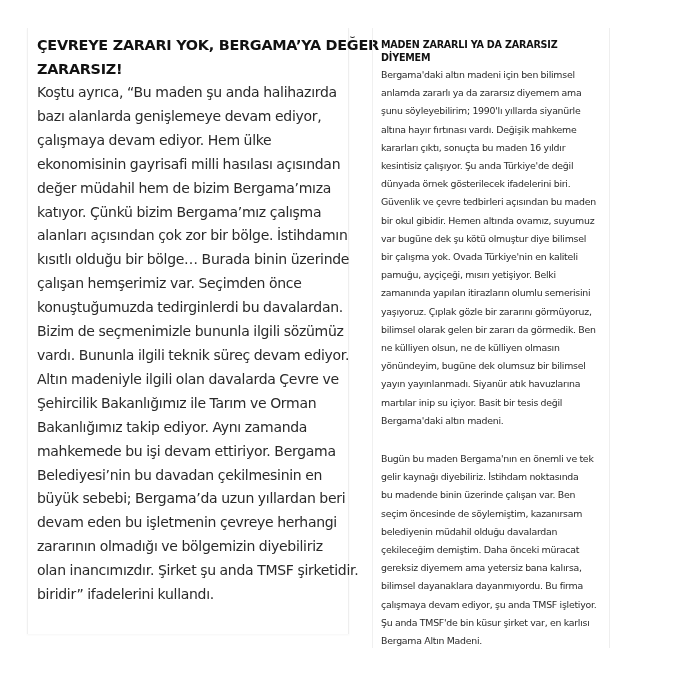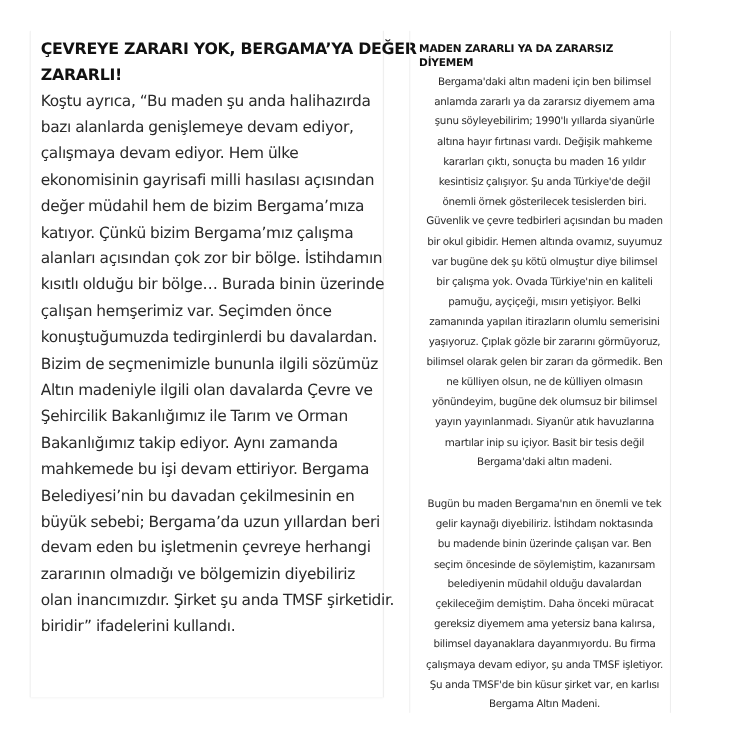--- a/index.html
+++ b/index.html
@@ -25,45 +25,45 @@
       border-left: 1px solid #f0f0f0; border-right: 1px solid #eeeeee;
       box-sizing: border-box; padding: 10px 0 0 8px;
     }
     .col-right h3 {
       margin: 0 0 2px 0; font-size: 9.6px; font-weight: bold; line-height: 13px; color: #111111;
       letter-spacing: -0.2px;
     }
     .col-right p {
       margin: 0; font-size: 9.4px; line-height: 18.2px; color: #2a2a2a; letter-spacing: -0.25px;
       word-spacing: -0.2px;
-      text-align: center;
     }
     .col-right p + p { margin-top: 20px; }
     .line { display: block; white-space: nowrap; }
   </style>
 </head>
 <body>
 
 <div class="col-left">
   <h2>
     <span class="line">ÇEVREYE ZARARI YOK, BERGAMA’YA DEĞER</span>
-    <span class="line">ZARARLI!</span>
+    <span class="line">ZARARSIZ!</span>
   </h2>
   <p id="left-body">
       <span class="line">Koştu ayrıca, “Bu maden şu anda halihazırda</span>
       <span class="line">bazı alanlarda genişlemeye devam ediyor,</span>
       <span class="line">çalışmaya devam ediyor. Hem ülke</span>
       <span class="line">ekonomisinin gayrisafi milli hasılası açısından</span>
       <span class="line">değer müdahil hem de bizim Bergama’mıza</span>
       <span class="line">katıyor. Çünkü bizim Bergama’mız çalışma</span>
       <span class="line">alanları açısından çok zor bir bölge. İstihdamın</span>
       <span class="line">kısıtlı olduğu bir bölge… Burada binin üzerinde</span>
       <span class="line">çalışan hemşerimiz var. Seçimden önce</span>
       <span class="line">konuştuğumuzda tedirginlerdi bu davalardan.</span>
       <span class="line">Bizim de seçmenimizle bununla ilgili sözümüz</span>
+      <span class="line">vardı. Bununla ilgili teknik süreç devam ediyor.</span>
       <span class="line">Altın madeniyle ilgili olan davalarda Çevre ve</span>
       <span class="line">Şehircilik Bakanlığımız ile Tarım ve Orman</span>
       <span class="line">Bakanlığımız takip ediyor. Aynı zamanda</span>
       <span class="line">mahkemede bu işi devam ettiriyor. Bergama</span>
       <span class="line">Belediyesi’nin bu davadan çekilmesinin en</span>
       <span class="line">büyük sebebi; Bergama’da uzun yıllardan beri</span>
       <span class="line">devam eden bu işletmenin çevreye herhangi</span>
       <span class="line">zararının olmadığı ve bölgemizin diyebiliriz</span>
       <span class="line">olan inancımızdır. Şirket şu anda TMSF şirketidir.</span>
       <span class="line">biridir” ifadelerini kullandı.</span>
@@ -72,21 +72,21 @@
 
 <div class="col-right">
   <h3>MADEN ZARARLI YA DA ZARARSIZ DİYEMEM</h3>
   <p id="right-p1">
       <span class="line">Bergama'daki altın madeni için ben bilimsel</span>
       <span class="line">anlamda zararlı ya da zararsız diyemem ama</span>
       <span class="line">şunu söyleyebilirim; 1990'lı yıllarda siyanürle</span>
       <span class="line">altına hayır fırtınası vardı. Değişik mahkeme</span>
       <span class="line">kararları çıktı, sonuçta bu maden 16 yıldır</span>
       <span class="line">kesintisiz çalışıyor. Şu anda Türkiye'de değil</span>
-      <span class="line">önemli örnek gösterilecek tesislerden biri.</span>
+      <span class="line">dünyada örnek gösterilecek ifadelerini biri.</span>
       <span class="line">Güvenlik ve çevre tedbirleri açısından bu maden</span>
       <span class="line">bir okul gibidir. Hemen altında ovamız, suyumuz</span>
       <span class="line">var bugüne dek şu kötü olmuştur diye bilimsel</span>
       <span class="line">bir çalışma yok.  Ovada Türkiye'nin en kaliteli</span>
       <span class="line">pamuğu, ayçiçeği, mısırı yetişiyor. Belki</span>
       <span class="line">zamanında yapılan itirazların olumlu semerisini</span>
       <span class="line">yaşıyoruz. Çıplak gözle bir zararını görmüyoruz,</span>
       <span class="line">bilimsel olarak gelen bir zararı da görmedik. Ben</span>
       <span class="line">ne külliyen olsun, ne de külliyen olmasın</span>
       <span class="line">yönündeyim, bugüne dek olumsuz bir bilimsel</span>

